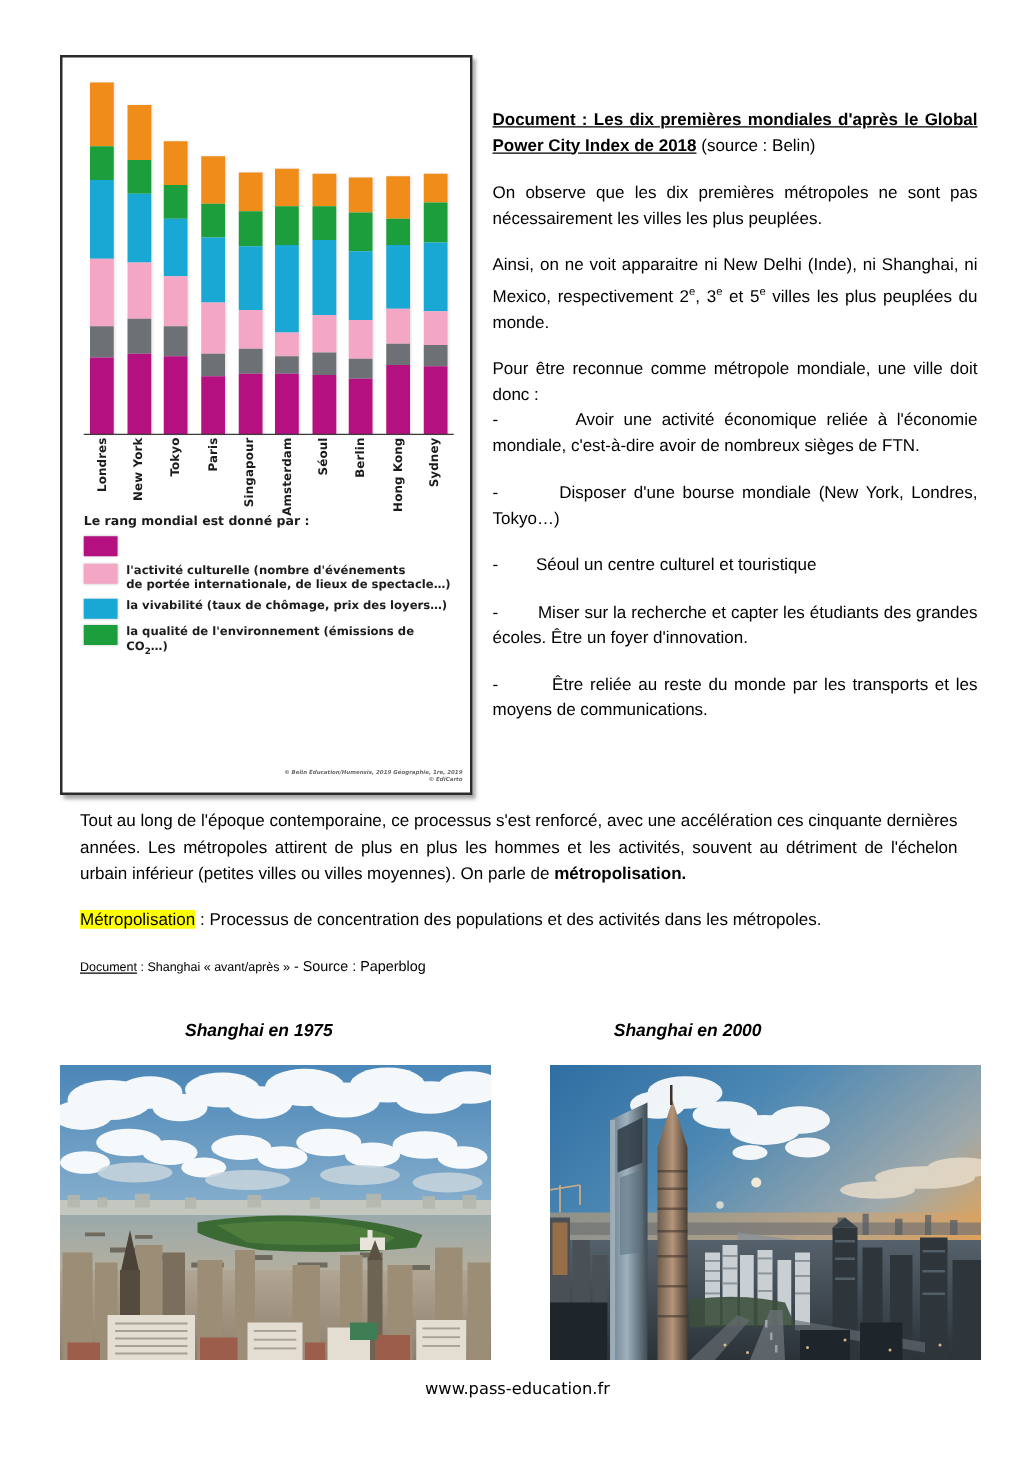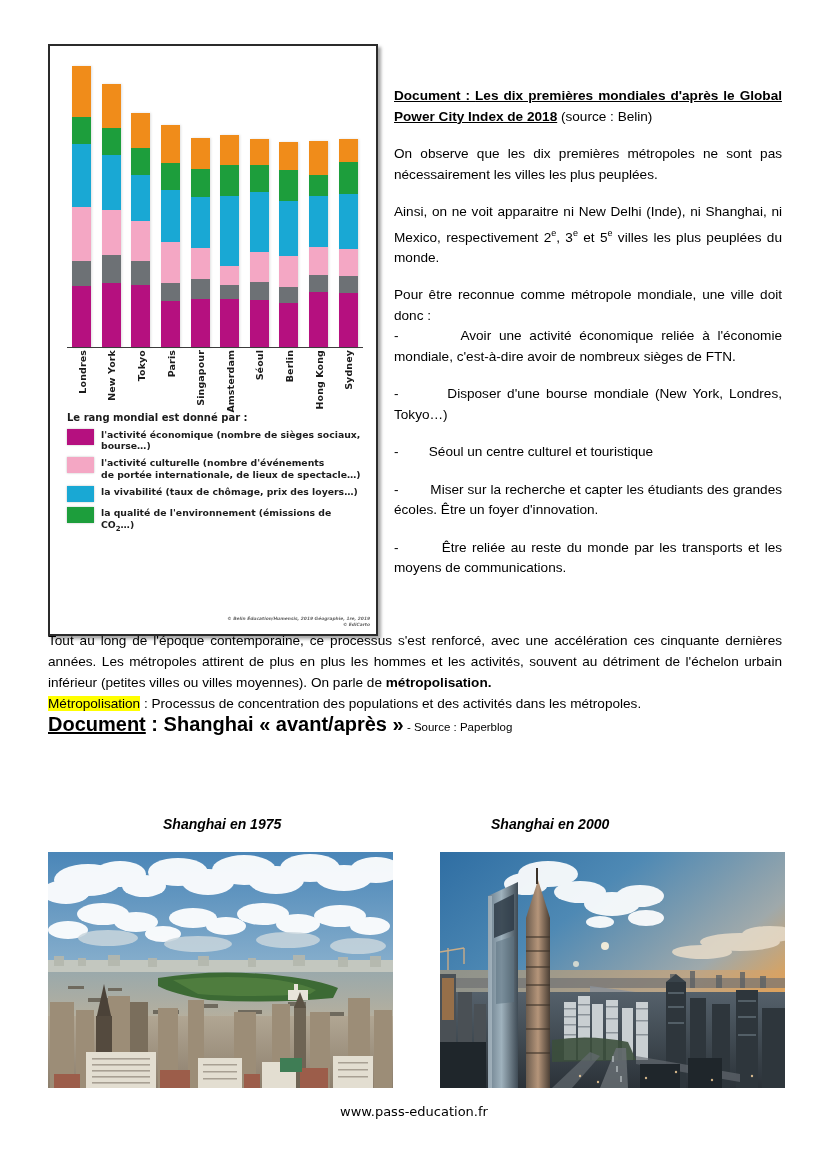--- a/index.html
+++ b/index.html
@@ -103,36 +103,36 @@
   #doc-head .u { text-decoration:underline; }
   #doc-head .src { font-weight:normal; text-decoration:none; }
   .dash-line { margin:0; text-align:justify; }
   sup { font-size:9px; vertical-align:super; }
 
   
   #mid {
     position:absolute; left:48px; top:630px; width:734px;
     font-size:13.6px; line-height:21px; text-align:justify;
   }
-  #mid p { margin:0; }
+  #mid p { margin:16px; }
   #para-metro { margin-bottom:20px; }
   b { font-weight:bold; }
   .hl { background:#ffff00; }
   #def-line { margin-bottom:22px; }
   #doc2-line { margin-bottom:0; }
   #doc2-line .u2 { text-decoration:underline; font-weight:bold; }
-  #doc2-line .b2 { font-weight:bold; font-size:20px; }
+  #doc2-line .b2 { font-weight:normal; font-size:10px; }
   #doc2-line .s2 { font-size:11.5px; }
 
   
   #cap-left, #cap-right {
     position:absolute; top:816px;
     font-size:14px; font-weight:bold; font-style:italic;
   }
-  #cap-left { left:163px; }
+  #cap-left { left:148px; }
   #cap-right { left:491px; }
 
   
   .photo { position:absolute; top:852px; width:345px; height:236px; overflow:hidden; }
   #photo-1975 { left:48px; }
   #photo-2008 { left:440px; }
   .photo svg { display:block; width:100%; height:100%; }
 
   
   #footer {
@@ -286,21 +286,20 @@
           <div class="xl-slot">
             <div class="xl">Sydney</div>
           </div>
         </div>
 
       <div id="legend">
         <div id="legend-title">Le rang mondial est donné par :</div>
         <div id="legend-rows">
             <div class="leg-row">
               <div class="swatch" style="background: rgb(181, 16, 127);"></div>
-              <div class="leg-txt">l'activité économique (nombre de sièges sociaux,<br>bourse…)</div>
             </div>
             <div class="leg-row">
               <div class="swatch" style="background: rgb(244, 167, 196);"></div>
               <div class="leg-txt">l'activité culturelle (nombre d'événements<br>de portée internationale, de lieux de spectacle…)</div>
             </div>
             <div class="leg-row">
               <div class="swatch" style="background: rgb(25, 168, 212);"></div>
               <div class="leg-txt">la vivabilité (taux de chômage, prix des loyers…)</div>
             </div>
             <div class="leg-row">

